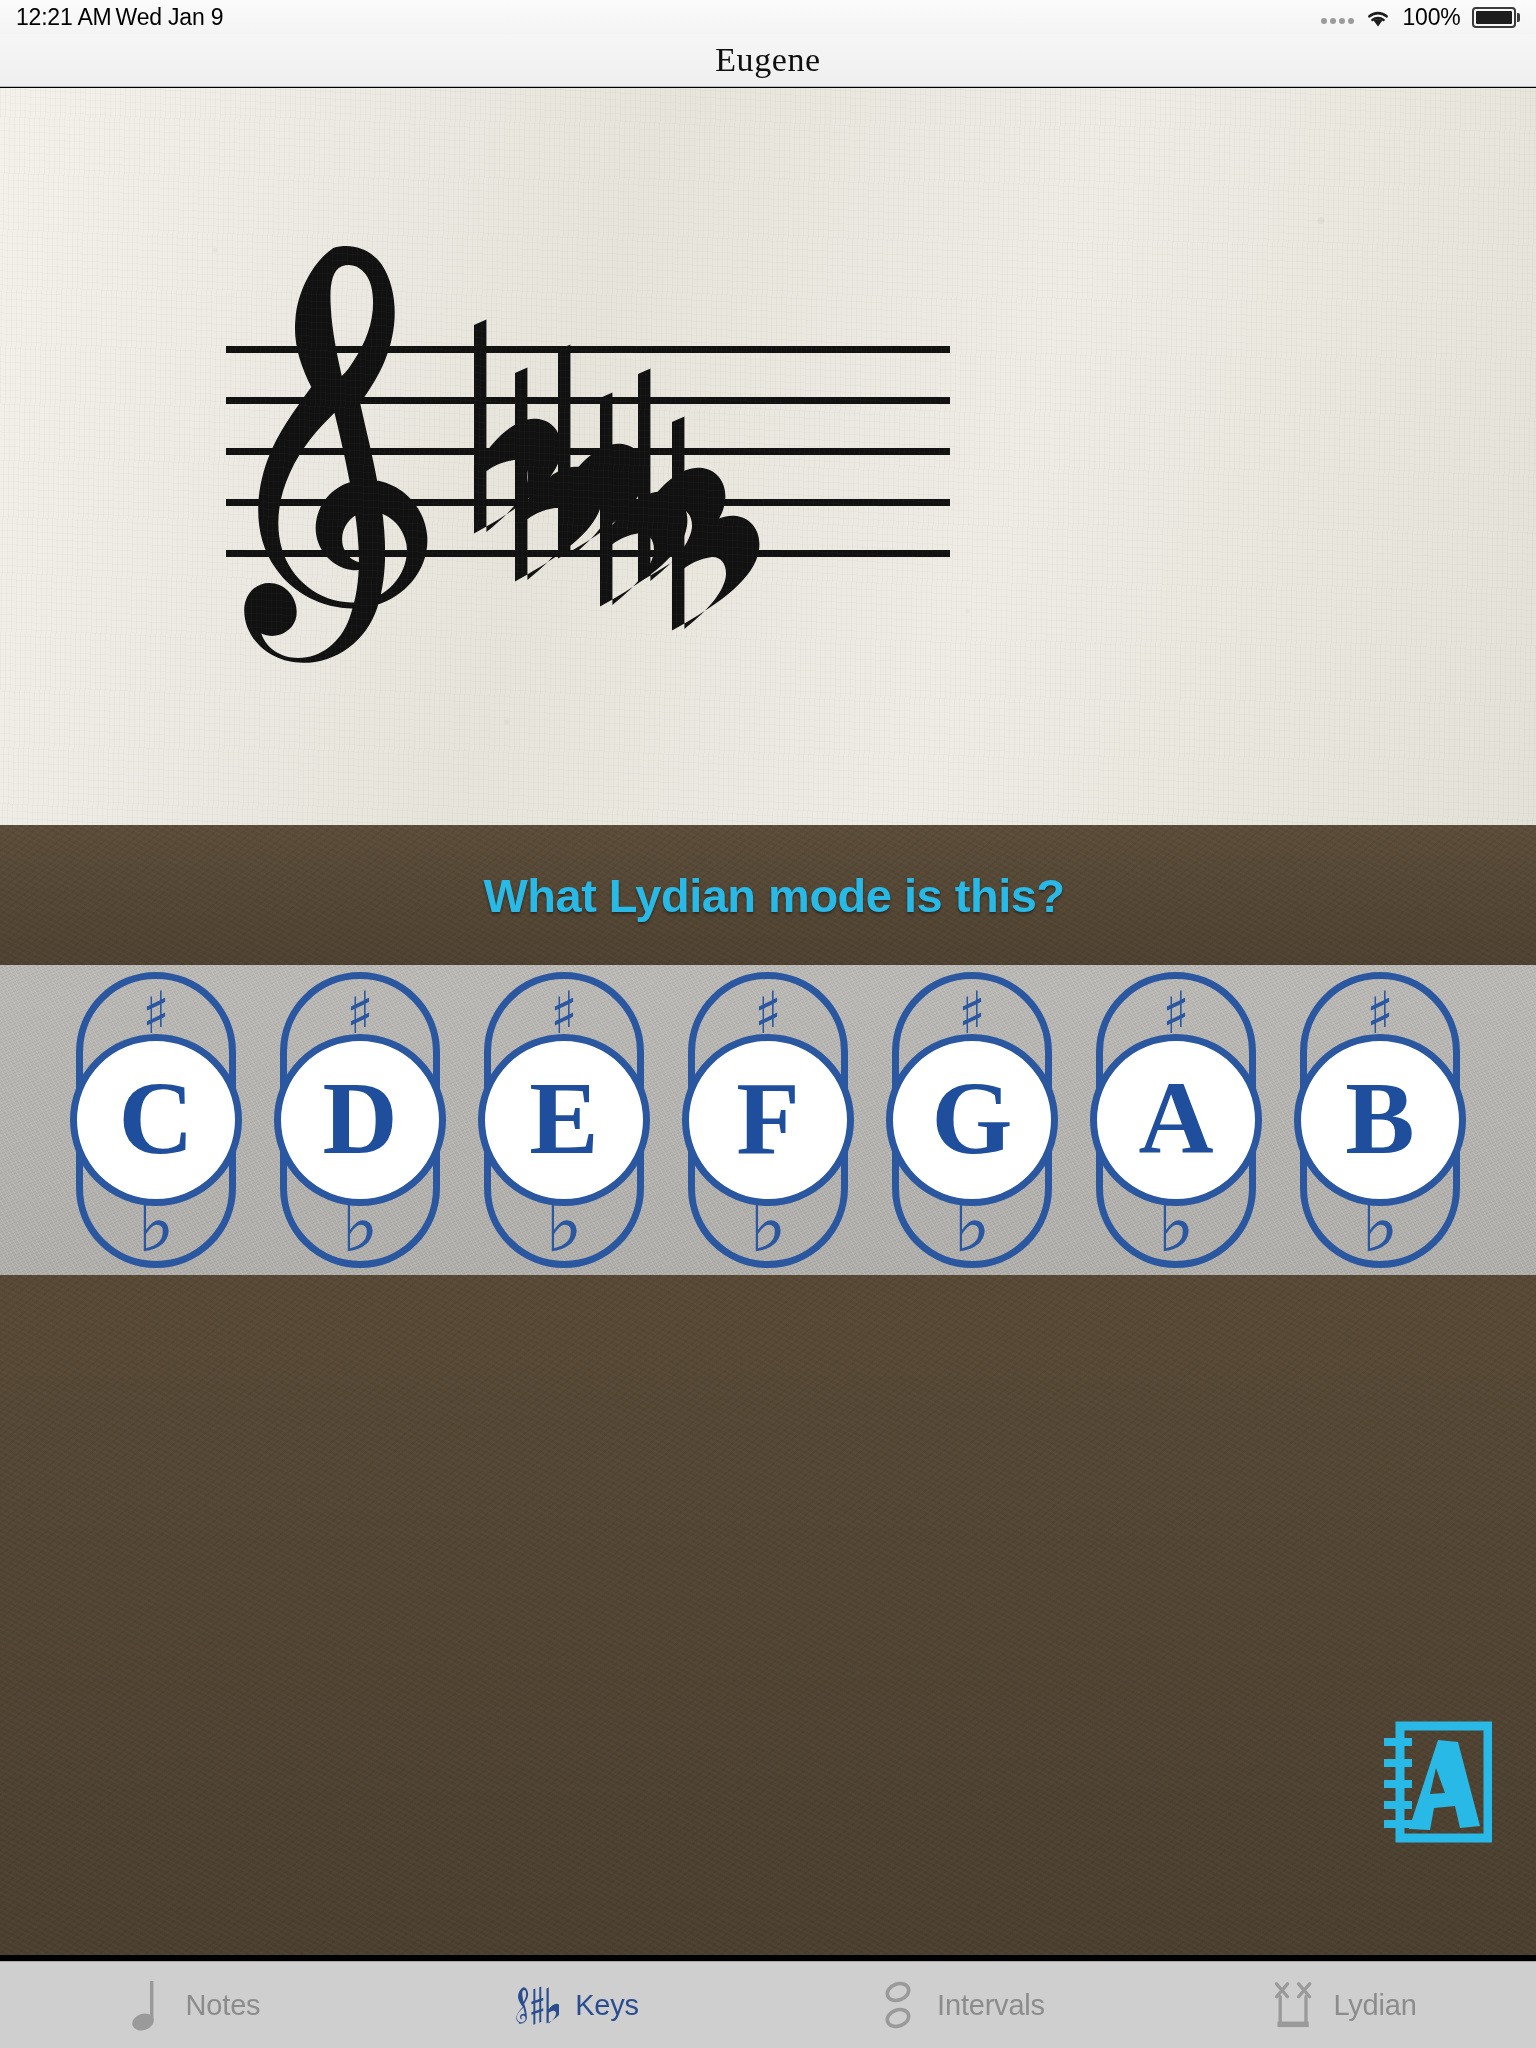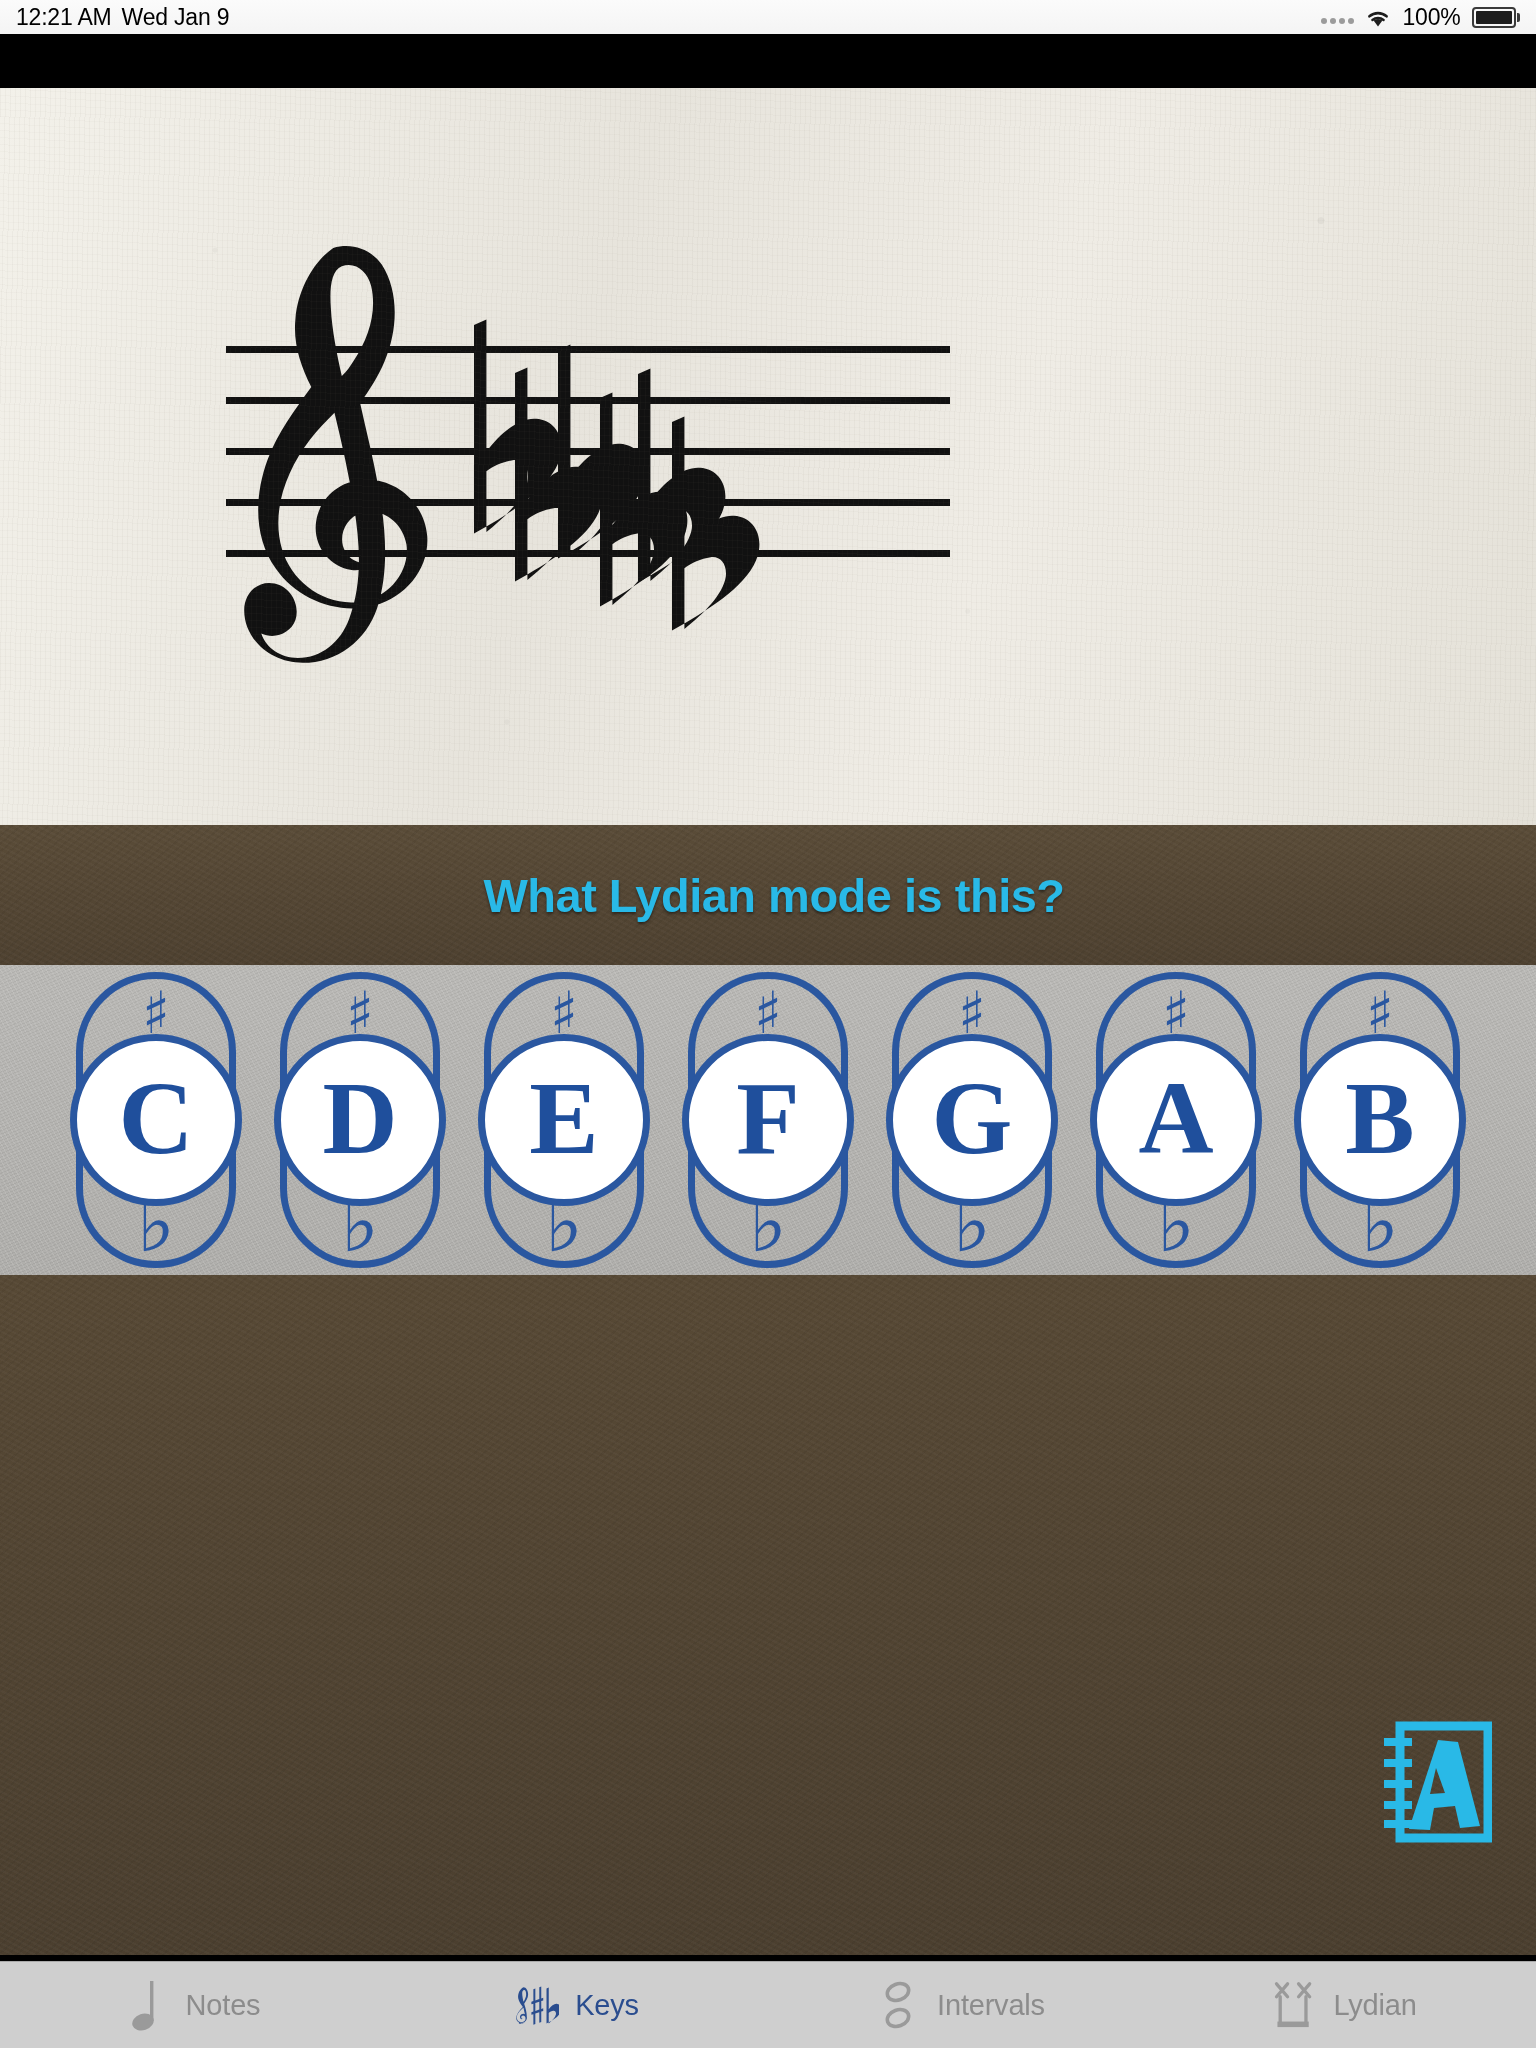--- a/index.html
+++ b/index.html
@@ -13,21 +13,21 @@
 
   
   .statusbar {
     position: absolute; left: 0; top: 0; width: 1536px; height: 34px;
     background: linear-gradient(#fbfbfb, #f4f4f4);
     display: flex; align-items: center;
     padding: 0 16px;
     font-size: 23px; color: #000;
     letter-spacing: -0.2px;
   }
-  .sb-left { display: flex; align-items: center; gap: 10px; }
+  .sb-left { display: flex; align-items: center; gap: 4px; }
   .sb-right { margin-left: auto; display: flex; align-items: center; gap: 11px; }
   .sig-dots { display: flex; align-items: flex-end; gap: 3px; height: 14px; }
   .sig-dots i { display: block; width: 6px; height: 6px; border-radius: 50%; background: #9b9b9b; }
   .wifi { width: 26px; height: 20px; position: relative; display:inline-block; }
   .battery { display: flex; align-items: center; }
   .bat-body {
     width: 44px; height: 21px; border: 2px solid #3a3a3a; border-radius: 4px;
     padding: 2px; display: flex; align-items: stretch;
   }
   .bat-fill { flex: 1; background: #1d1d1d; border-radius: 1px; }
@@ -187,20 +187,23 @@
       <span>100%</span>
       <span class="battery">
         <span class="bat-body">
             <span class="bat-fill"></span>
           </span>
           <span class="bat-cap"></span>
       </span>
     </div>
   </div>
 
+  <div class="navbar">
+    <div class="navtitle">Eugene</div>
+  </div>
 
   <div class="paper">
     <svg class="staff-svg" width="1536" height="737" viewBox="0 0 1536 737">
 
       <g>
         <rect x="226" y="258" width="724" height="7" fill="#111"></rect>
         <rect x="226" y="309" width="724" height="7" fill="#111"></rect>
         <rect x="226" y="360" width="724" height="7" fill="#111"></rect>
         <rect x="226" y="411" width="724" height="7" fill="#111"></rect>
         <rect x="226" y="462" width="724" height="7" fill="#111"></rect>

